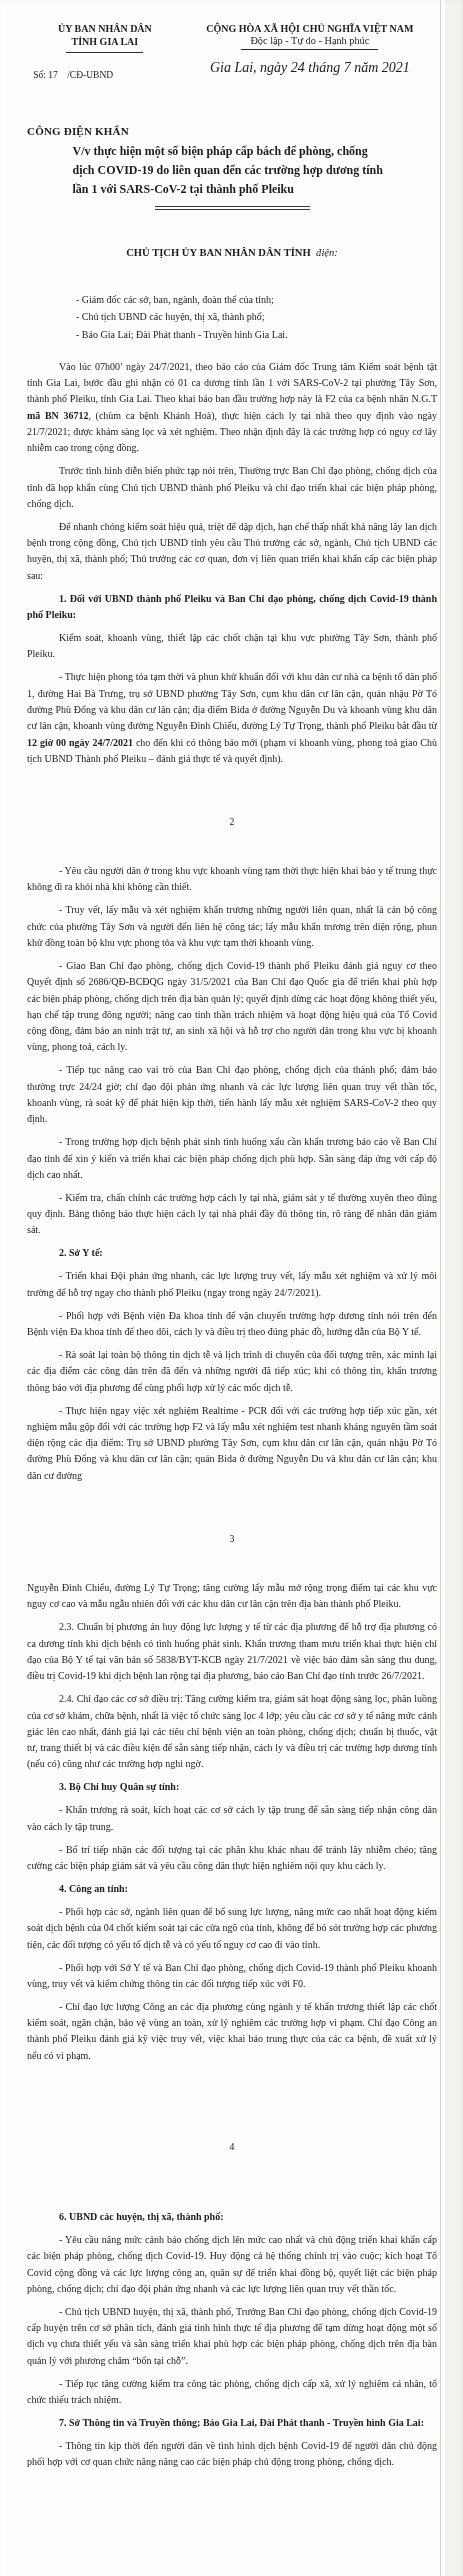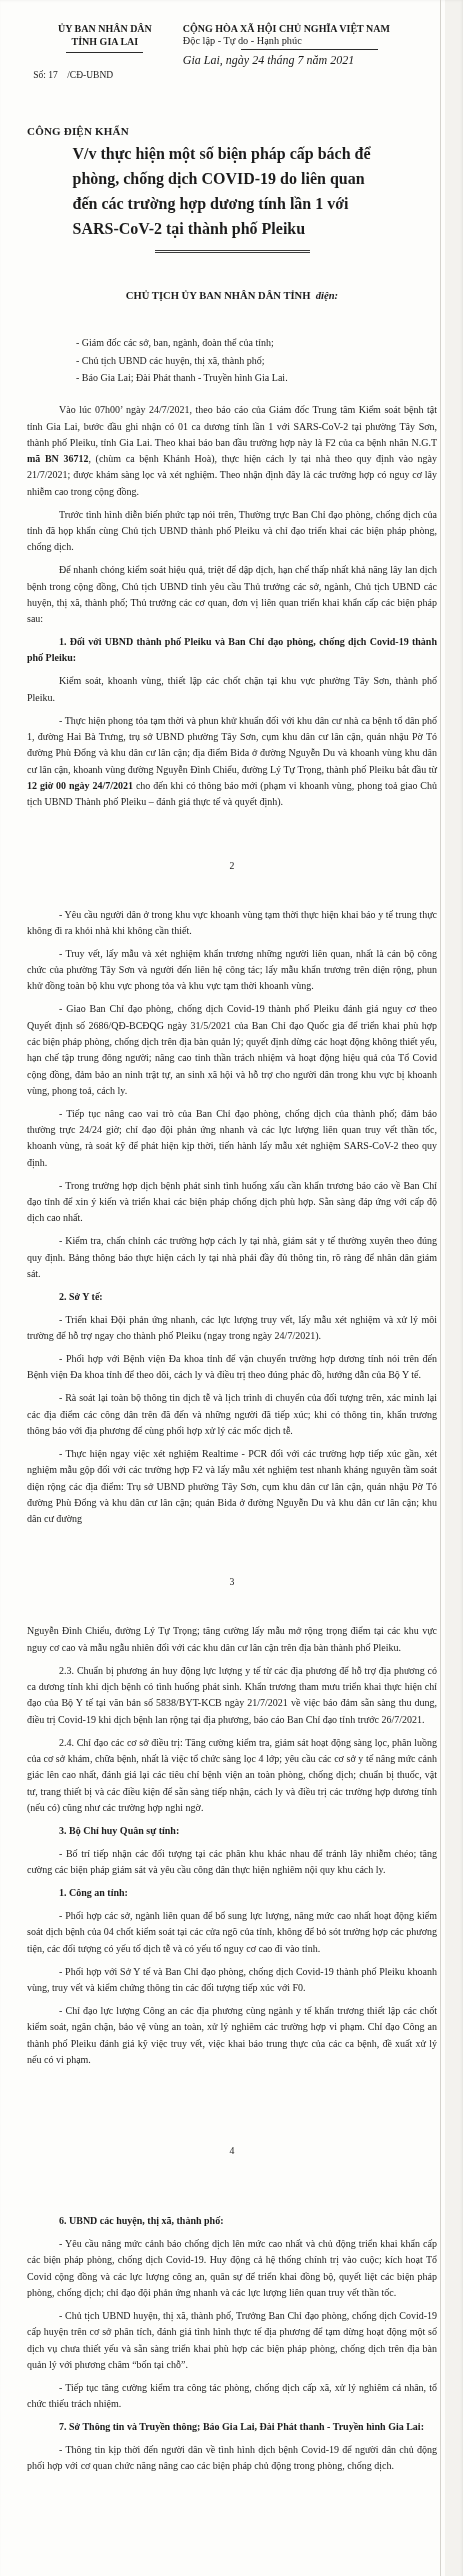--- a/index.html
+++ b/index.html
@@ -9,34 +9,34 @@
     box-shadow:inset -1.5px 0 3.1px rgba(0,0,0,.08);
     font-family:"Liberation Serif","DejaVu Serif",serif;
     color:#1c1c1c;
     -webkit-font-smoothing:antialiased;
   }
   .scan-line{position:absolute;top:0;bottom:0;right:24px;width:0.5px;background:#d4d2cc;}
   .doc{padding:21.6px 27px 31px 27px;}
   
   .hdr{display:flex;}
   .hdr-left{width:38%;text-align:center;}
-  .hdr-right{width:62%;}
+  .hdr-right{width:62%;text-align:center;}
   .org-name{font-weight:bold;font-size:10px;line-height:1.35;}
   .rule-s{width:77px;border-bottom:0.8px solid #2a2a2a;margin:3.1px auto 0;}
   .rule-m{width:137px;border-bottom:0.8px solid #2a2a2a;margin:2.6px auto 0;}
   .doc-number{margin-top:17.5px;font-size:9.5px;text-align:left;padding-left:6.2px;}
   .motto{font-weight:normal;font-size:10.3px;margin-top:0;}
-  .place-date{font-style:italic;font-size:12px;margin-top:3px;}
+  .place-date{font-style:italic;font-size:14px;margin-top:10px;}
   
   .title-block{text-align:left;margin-top:45px;}
   .title-main{font-weight:bold;font-size:11px;letter-spacing:0.2px;}
-  .title-sub{font-weight:bold;font-size:16px;width:319px;margin:5.2px auto 0;line-height:1.55;}
+  .title-sub{font-weight:bold;font-size:12px;width:319px;margin:5.2px auto 0;line-height:1.55;}
   .rule-d{width:155px;height:1.5px;border-top:0.7px solid #3a3a3a;border-bottom:0.7px solid #3a3a3a;margin:8.2px auto 0;}
   .salutation{text-align:center;font-weight:bold;font-size:10.6px;margin-top:37px;}
-  .salutation i{font-weight:bold;}
+  .salutation i{font-weight:normal;}
   
   .addr-list{margin:33px 0 0 49px;font-size:10px;line-height:1.75;}
   
   .body-blocks{margin-top:15.5px;}
   .para{font-size:10px;line-height:1.63;text-align:justify;text-indent:32px;margin:6.7px 0;}
   .para.bold{font-weight:bold;}
   .para.noindent{text-indent:0;}
   .pagenum{text-align:center;text-indent:0;font-size:9.8px;margin:49px 0 36px;}
   .pagenum.gap-lg{margin:77px 0 57px;}
 </style>
@@ -96,22 +96,23 @@
         <div class="para bold">2. Sở Y tế:</div>
         <div class="para">- Triển khai Đội phản ứng nhanh, các lực lượng truy vết, lấy mẫu xét nghiệm và xử lý môi trường để hỗ trợ ngay cho thành phố Pleiku (ngay trong ngày 24/7/2021).</div>
         <div class="para">- Phối hợp với Bệnh viện Đa khoa tỉnh để vận chuyển trường hợp dương tính nói trên đến Bệnh viện Đa khoa tỉnh để theo dõi, cách ly và điều trị theo đúng phác đồ, hướng dẫn của Bộ Y tế.</div>
         <div class="para">- Rà soát lại toàn bộ thông tin dịch tễ và lịch trình di chuyển của đối tượng trên, xác minh lại các địa điểm các công dân trên đã đến và những người đã tiếp xúc; khi có thông tin, khẩn trương thông báo với địa phương để cùng phối hợp xử lý các mốc dịch tễ.</div>
         <div class="para">- Thực hiện ngay việc xét nghiệm Realtime - PCR đối với các trường hợp tiếp xúc gần, xét nghiệm mẫu gộp đối với các trường hợp F2 và lấy mẫu xét nghiệm test nhanh kháng nguyên tầm soát diện rộng các địa điểm: Trụ sở UBND phường Tây Sơn, cụm khu dân cư lân cận, quán nhậu Pờ Tó đường Phù Đổng và khu dân cư lân cận; quán Bida ở đường Nguyễn Du và khu dân cư lân cận; khu dân cư đường</div>
         <div class="pagenum">3</div>
         <div class="para noindent">Nguyễn Đình Chiểu, đường Lý Tự Trọng; tăng cường lấy mẫu mở rộng trọng điểm tại các khu vực nguy cơ cao và mẫu ngẫu nhiên đối với các khu dân cư lân cận trên địa bàn thành phố Pleiku.</div>
         <div class="para">2.3. Chuẩn bị phương án huy động lực lượng y tế từ các địa phương để hỗ trợ địa phương có ca dương tính khi dịch bệnh có tình huống phát sinh. Khẩn trương tham mưu triển khai thực hiện chỉ đạo của Bộ Y tế tại văn bản số 5838/BYT-KCB ngày 21/7/2021 về việc báo đảm sẵn sàng thu dung, điều trị Covid-19 khi dịch bệnh lan rộng tại địa phương, báo cáo Ban Chỉ đạo tỉnh trước 26/7/2021.</div>
         <div class="para">2.4. Chỉ đạo các cơ sở điều trị: Tăng cường kiểm tra, giám sát hoạt động sàng lọc, phân luồng của cơ sở khám, chữa bệnh, nhất là việc tổ chức sàng lọc 4 lớp; yêu cầu các cơ sở y tế nâng mức cảnh giác lên cao nhất, đánh giá lại các tiêu chí bệnh viện an toàn phòng, chống dịch; chuẩn bị thuốc, vật tư, trang thiết bị và các điều kiện để sẵn sàng tiếp nhận, cách ly và điều trị các trường hợp dương tính (nếu có) cũng như các trường hợp nghi ngờ.</div>
         <div class="para bold">3. Bộ Chỉ huy Quân sự tỉnh:</div>
+        <div class="para">- Khẩn trương rà soát, kích hoạt các cơ sở cách ly tập trung để sẵn sàng tiếp nhận công dân vào cách ly tập trung.</div>
         <div class="para">- Bố trí tiếp nhận các đối tượng tại các phân khu khác nhau để tránh lây nhiễm chéo; tăng cường các biện pháp giám sát và yêu cầu công dân thực hiện nghiêm nội quy khu cách ly.</div>
-        <div class="para bold">1. Công an tỉnh:</div>
+        <div class="para bold">4. Công an tỉnh:</div>
         <div class="para">- Phối hợp các sở, ngành liên quan để bổ sung lực lượng, nâng mức cao nhất hoạt động kiểm soát dịch bệnh của 04 chốt kiểm soát tại các cửa ngõ của tỉnh, không để bỏ sót trường hợp các phương tiện, các đối tượng có yếu tố dịch tễ và có yếu tố nguy cơ cao đi vào tỉnh.</div>
         <div class="para">- Phối hợp với Sở Y tế và Ban Chỉ đạo phòng, chống dịch Covid-19 thành phố Pleiku khoanh vùng, truy vết và kiểm chứng thông tin các đối tượng tiếp xúc với F0.</div>
         <div class="para">- Chỉ đạo lực lượng Công an các địa phương cùng ngành y tế khẩn trương thiết lập các chốt kiểm soát, ngăn chặn, bảo vệ vùng an toàn, xử lý nghiêm các trường hợp vi phạm. Chỉ đạo Công an thành phố Pleiku đánh giá kỹ việc truy vết, việc khai báo trung thực của các ca bệnh, đề xuất xử lý nếu có vi phạm.</div>
         <div class="pagenum gap-lg">4</div>
         <div class="para bold">6. UBND các huyện, thị xã, thành phố:</div>
         <div class="para">- Yêu cầu nâng mức cảnh báo chống dịch lên mức cao nhất và chủ động triển khai khẩn cấp các biện pháp phòng, chống dịch Covid-19. Huy động cả hệ thống chính trị vào cuộc; kích hoạt Tổ Covid cộng đồng và các lực lượng công an, quân sự để triển khai đồng bộ, quyết liệt các biện pháp phòng, chống dịch; chỉ đạo đội phản ứng nhanh và các lực lượng liên quan truy vết thần tốc.</div>
         <div class="para">- Chủ tịch UBND huyện, thị xã, thành phố, Trưởng Ban Chỉ đạo phòng, chống dịch Covid-19 cấp huyện trên cơ sở phân tích, đánh giá tình hình thực tế địa phương để tạm dừng hoạt động một số dịch vụ chưa thiết yếu và sẵn sàng triển khai phù hợp các biện pháp phòng, chống dịch trên địa bàn quản lý với phương châm “bốn tại chỗ”.</div>
         <div class="para">- Tiếp tục tăng cường kiểm tra công tác phòng, chống dịch cấp xã, xử lý nghiêm cá nhân, tổ chức thiếu trách nhiệm.</div>
         <div class="para bold">7. Sở Thông tin và Truyền thông; Báo Gia Lai, Đài Phát thanh - Truyền hình Gia Lai:</div>
         <div class="para">- Thông tin kịp thời đến người dân về tình hình dịch bệnh Covid-19 để người dân chủ động phối hợp với cơ quan chức năng nâng cao các biện pháp chủ động trong phòng, chống dịch.</div>

